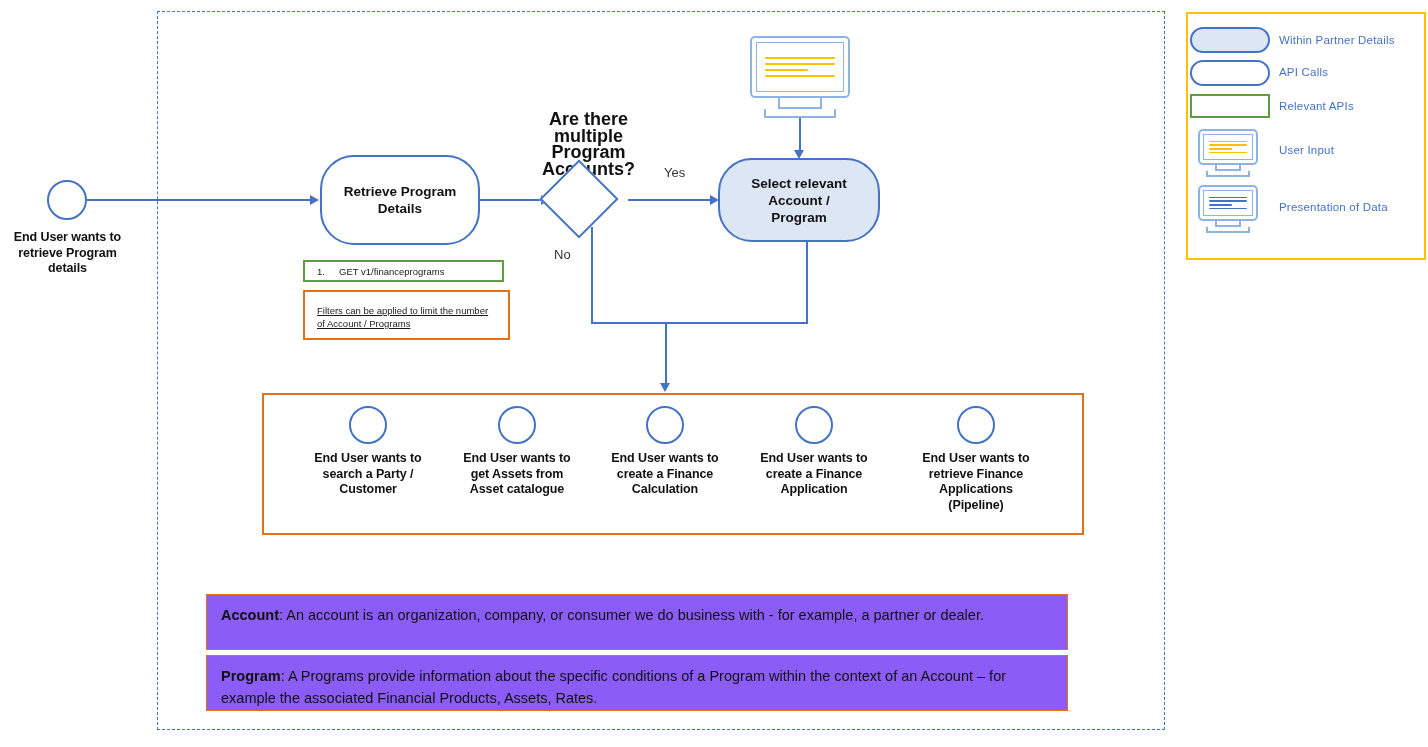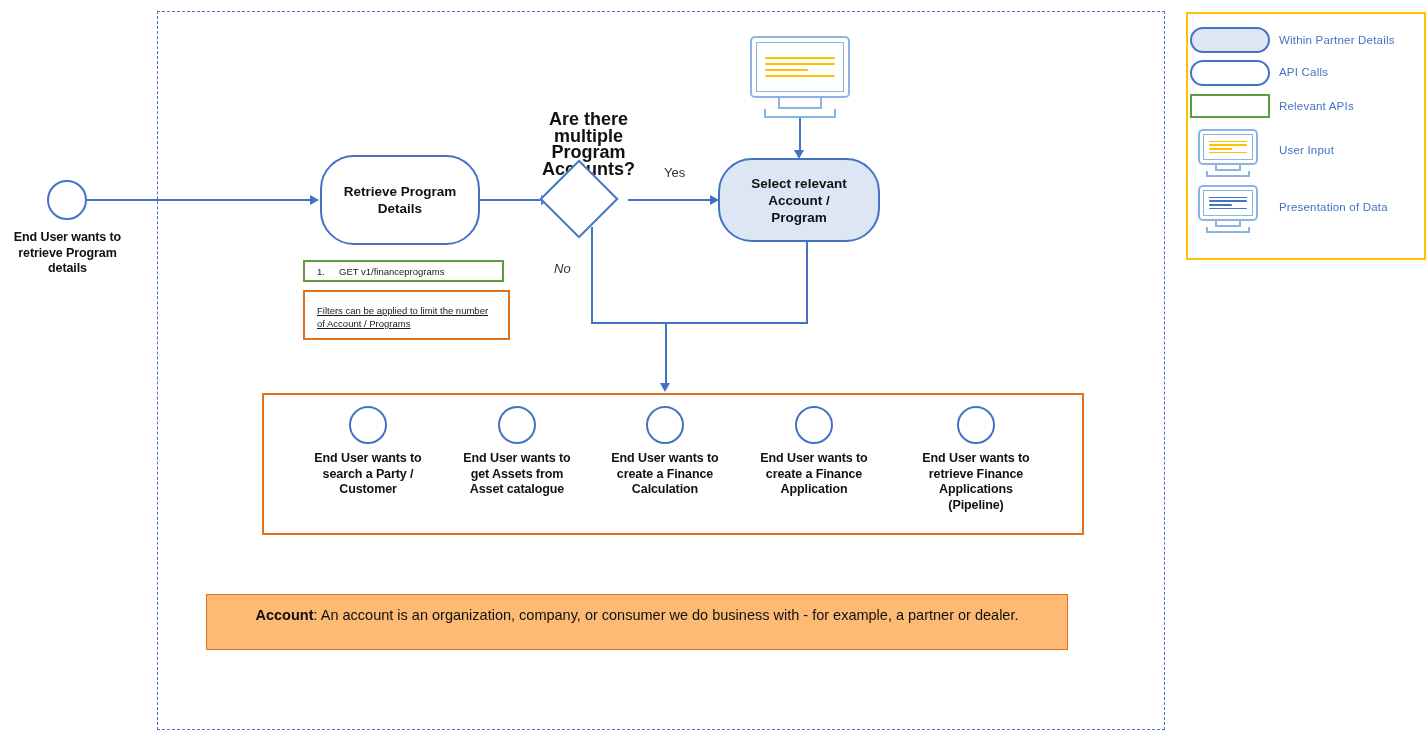--- a/index.html
+++ b/index.html
@@ -122,27 +122,26 @@
   
   #outcomes-box {
     border: 2.4px solid #e2711d;
     background: #ffffff;
     box-sizing: border-box;
   }
 
   
   .definition-box {
     border: 1.4px solid #e2711d;
-    background: #fdba74;
+    background: #8b5cf6;
     box-sizing: border-box;
     padding: 9px 14px;
     font-size: 14.5px;
     line-height: 22px;
     color: #111111;
-    text-align: center;
   }
   .definition-box b { font-weight: bold; }
 
   
   #legend-box {
     left: 1186px; top: 12px;
     width: 240px; height: 248px;
     border: 2.4px solid #ffc000;
     background: #ffffff;
     box-sizing: border-box;
@@ -219,21 +218,21 @@
 multiple Program
 Accounts?</div>
   <div class="abs" style="left:551px; top:171px; width:56px; height:56px;">
     <div class="diamond"></div>
   </div>
 
   <div class="abs edge-label" style="left:664px; top:165px;">Yes</div>
   <div class="abs h-line" style="left:628px; top:199px; width:83px;"></div>
   <div class="abs arrow-right" style="left:710px; top:194.5px;"></div>
 
-  <div class="abs edge-label" style="left:554px; top:261px;font-style:italic;">No</div>
+  <div class="abs edge-label" style="left:554px; top:247px;">No</div>
   <div class="abs v-line" style="left:591px; top:227px; height:96px;"></div>
   <div class="abs h-line" style="left:591px; top:322px; width:75px;"></div>
 
   <div class="monitor" style="left:750px; top:36px; width:100px; height:82px;">
     <div class="screen-outer" style="width:100px; height:62px;">
       <div class="screen-inner">
         <div class="scan" style="background:#ffc000; width:100%;"></div>
         <div class="scan" style="background:#ffc000; width:100%;"></div>
         <div class="scan" style="background:#ffc000; width:62%;"></div>
         <div class="scan" style="background:#ffc000; width:100%;"></div>
@@ -288,20 +287,23 @@
 
   <div class="abs node-circle" style="left:957px; top:406px; width:38px; height:38px;"></div>
   <div class="abs node-caption" style="left:905px; top:451px; width:142px; white-space:pre-line;">End User wants to
 retrieve Finance
 Applications
 (Pipeline)</div>
 
   <div class="abs definition-box" style="left:206px; top:594px; width:862px; height:56px;">
     <b>Account</b><span>: An account is an organization, company, or consumer we do business with - for example, a partner or dealer.</span>
   </div>
+  <div class="abs definition-box" style="left:206px; top:655px; width:862px; height:56px;">
+    <b>Program</b><span>: A Programs provide information about the specific conditions of a Program within the context of an Account – for example the associated Financial Products, Assets, Rates.</span>
+  </div>
 
   <div class="abs" id="legend-box"></div>
 
   <div class="abs legend-pill" style="left:1190px; top:27px; background:#dce6f5;"></div>
   <div class="abs legend-label" style="left:1279px; top:34px;">Within Partner Details</div>
 
   <div class="abs legend-pill" style="left:1190px; top:60px; background:#ffffff;"></div>
   <div class="abs legend-label" style="left:1279px; top:66px;">API Calls</div>
 
   <div class="abs legend-rect" style="left:1190px; top:94px;"></div>

